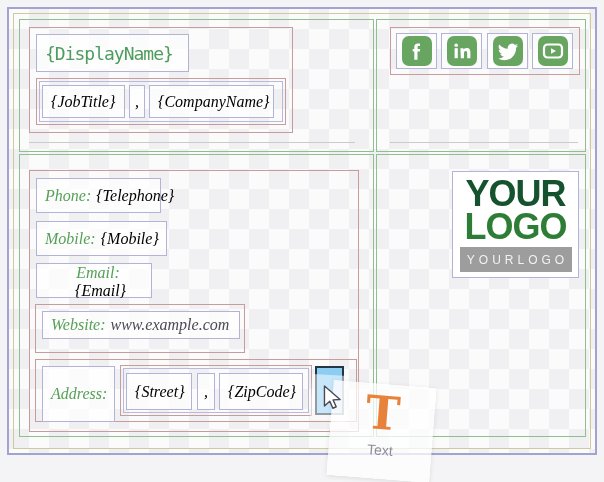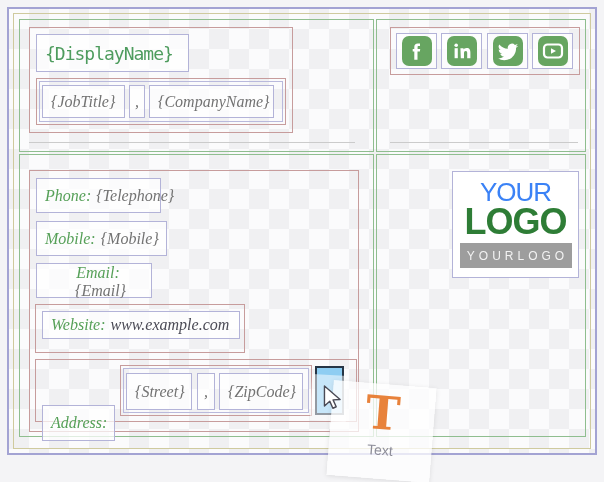--- a/index.html
+++ b/index.html
@@ -35,31 +35,31 @@
   .hrline{height:1px;background:#cbcbcb;}
   .mono{
     font-family:"DejaVu Sans Mono","Liberation Mono",monospace;
     font-weight:normal;font-size:18px;color:#4e9c5e;letter-spacing:-1px;
   }
   .serif{
     font-family:"Liberation Serif","DejaVu Serif",serif;
     font-style:italic;font-size:16px;white-space:nowrap;
   }
   .lbl{color:#56a058;}
-  .ph{color:#737373;text-align:center;}
+  .ph{color:#000000;text-align:center;}
   .dark{color:#4a4a55;}
   .social-box{width:41px;height:36px;}
   .social-chip{
     width:30px;height:30px;border-radius:7px;background:#67a561;
     display:flex;align-items:center;justify-content:center;
   }
   .social-chip svg{display:block;}
   
   #logo-box{flex-direction:column;justify-content:center;padding:4px;background:#fff;}
-  .logo-line1{font-weight:normal;font-size:26px;line-height:.92;letter-spacing:-1px;color:#3b82f6;}
+  .logo-line1{font-weight:bold;font-size:36px;line-height:.92;letter-spacing:-1px;color:#14532d;}
   .logo-line2{font-weight:bold;font-size:36px;line-height:.92;letter-spacing:-1px;color:#2e7d36;}
   .logo-badge{
     margin-top:4px;width:108px;background:#9d9d9d;color:#f2f2f2;
     font-size:12px;letter-spacing:4px;text-align:center;padding:6px 0 5px 4px;
   }
   
   #drop-target{
     background:#8ecdf2;border:2px solid #263545;
   }
   
@@ -170,21 +170,21 @@
     <span class="serif ph" style="margin-left:5px;">{Email}</span>
   </div>
 
   <div class="abs rbox" style="left:35px;top:304px;width:210px;height:49px;"></div>
   <div class="abs ebox" style="left:42px;top:311px;width:198px;height:28px;">
     <span class="serif lbl">Website:</span>
     <span class="serif dark" style="margin-left:5px;">www.example.com</span>
   </div>
 
   <div class="abs rbox" style="left:35px;top:359px;width:322px;height:63px;"></div>
-  <div class="abs ebox" style="left:42px;top:366px;width:73px;height:36px;margin-top:39px;">
+  <div class="abs ebox" style="left:42px;top:366px;width:73px;height:56px;">
     <span class="serif lbl">Address:</span>
   </div>
   <div class="abs rbox inner-purple" style="left:120px;top:365px;width:192px;height:51px;"></div>
   <div class="abs ebox" style="left:126px;top:373px;width:66px;height:37px;">
     <span class="serif ph">{Street}</span>
   </div>
   <div class="abs ebox center" style="left:197px;top:373px;width:18px;height:37px;">
     <span class="serif ph">,</span>
   </div>
   <div class="abs ebox" style="left:219px;top:373px;width:84px;height:37px;">

